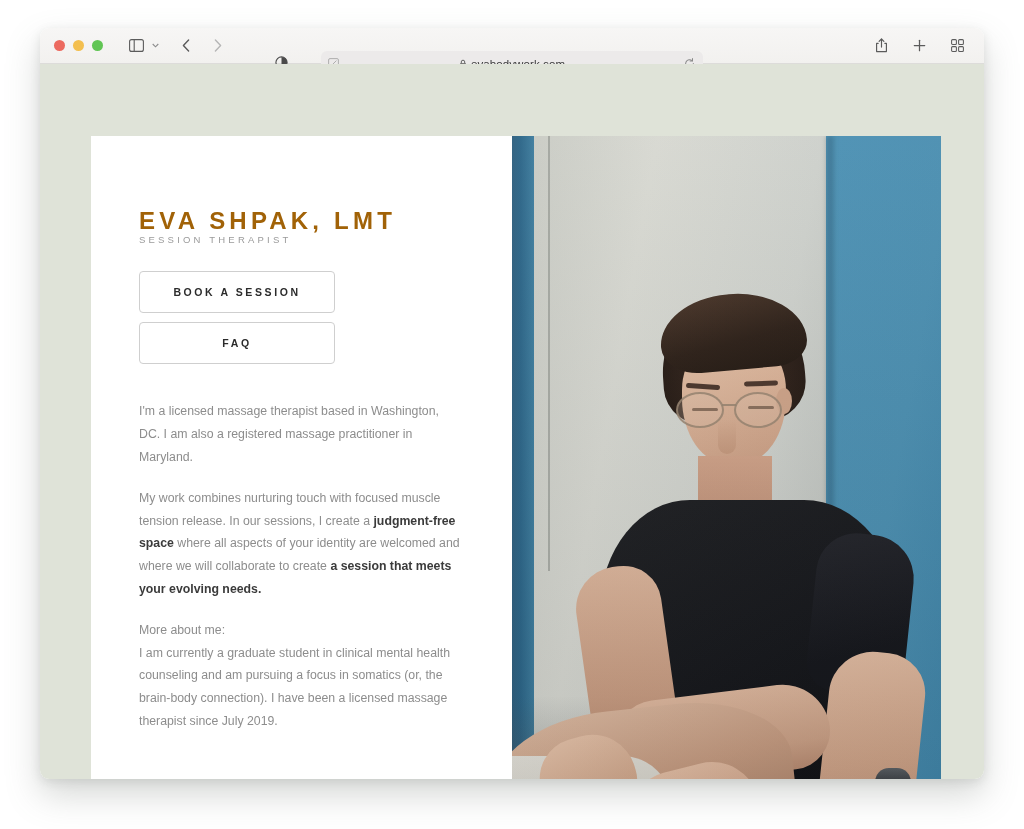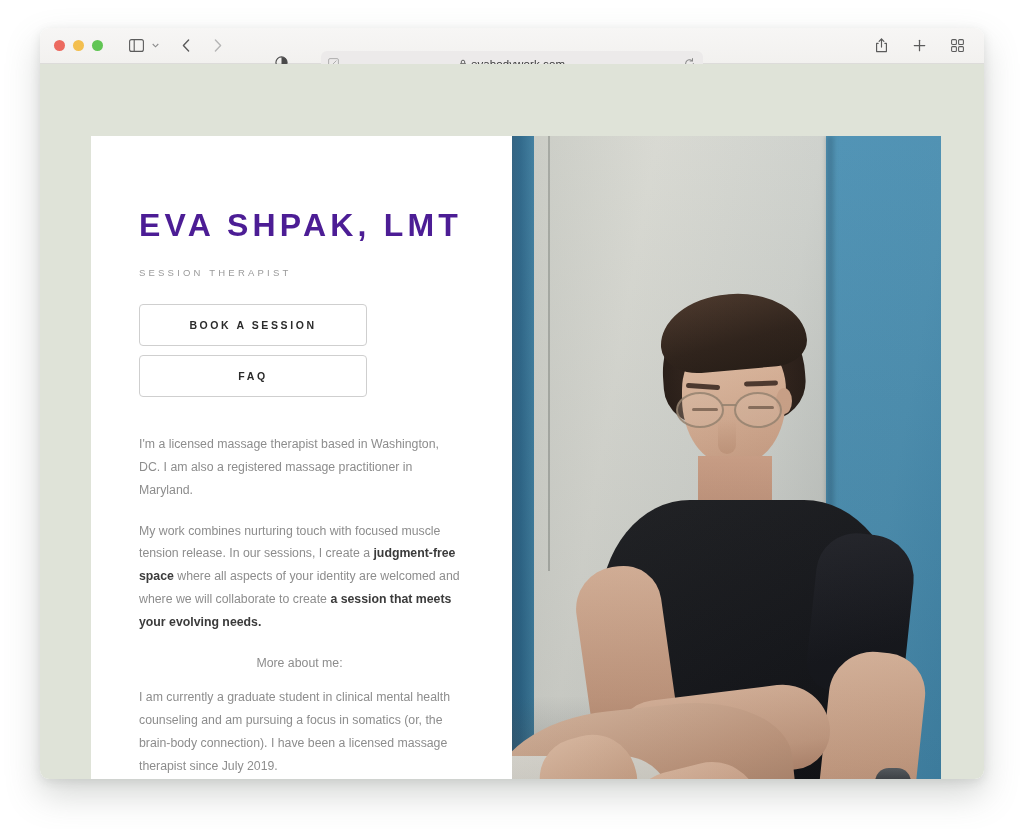--- a/index.html
+++ b/index.html
@@ -114,38 +114,38 @@
   }
 
   
   .content-col {
     width: 421px;
     padding: 72px 46px 0 48px;
     background: #ffffff;
   }
 
   .site-title {
-    font-size: 32px;
+    font-size: 24px;
     font-weight: 700;
     letter-spacing: 4.2px;
-    color: #4c1d95;
-    margin: 0 0 24px 0;
+    color: #a16207;
+    margin: 0 0 0 0;
     line-height: 1.1;
   }
   .site-subtitle {
     font-size: 9.5px;
     letter-spacing: 3.2px;
     color: #9a9a9a;
     margin: 0 0 26px 0;
     font-weight: 400;
   }
 
   .nav-buttons { display: flex; flex-direction: column; gap: 9px; margin-bottom: 36px; }
   .nav-button {
-    width: 228px;
+    width: 196px;
     height: 42px;
     border: 1px solid #cfcfcf;
     border-radius: 4px;
     background: #ffffff;
     display: flex; align-items: center; justify-content: center;
     font-size: 10.5px;
     font-weight: 700;
     letter-spacing: 2.6px;
     color: #2b2b2b;
     cursor: pointer;
@@ -154,21 +154,21 @@
 
   .body-copy { padding-right: 6px; }
   .body-copy p {
     font-size: 12.3px;
     line-height: 22.8px;
     color: #8d8d8d;
     margin: 0 0 18px 0;
     font-weight: 400;
   }
   .body-copy p b { color: #3b3b3b; font-weight: 700; }
-  .body-copy p.tight { margin-bottom: 12px; text-align: center; }
+  .body-copy p.tight { margin-bottom: 0; }
 
   
   .photo-col {
     flex: 1;
     position: relative;
     overflow: hidden;
     background: #cfd4d6;
   }
   .photo {
     position: absolute;

